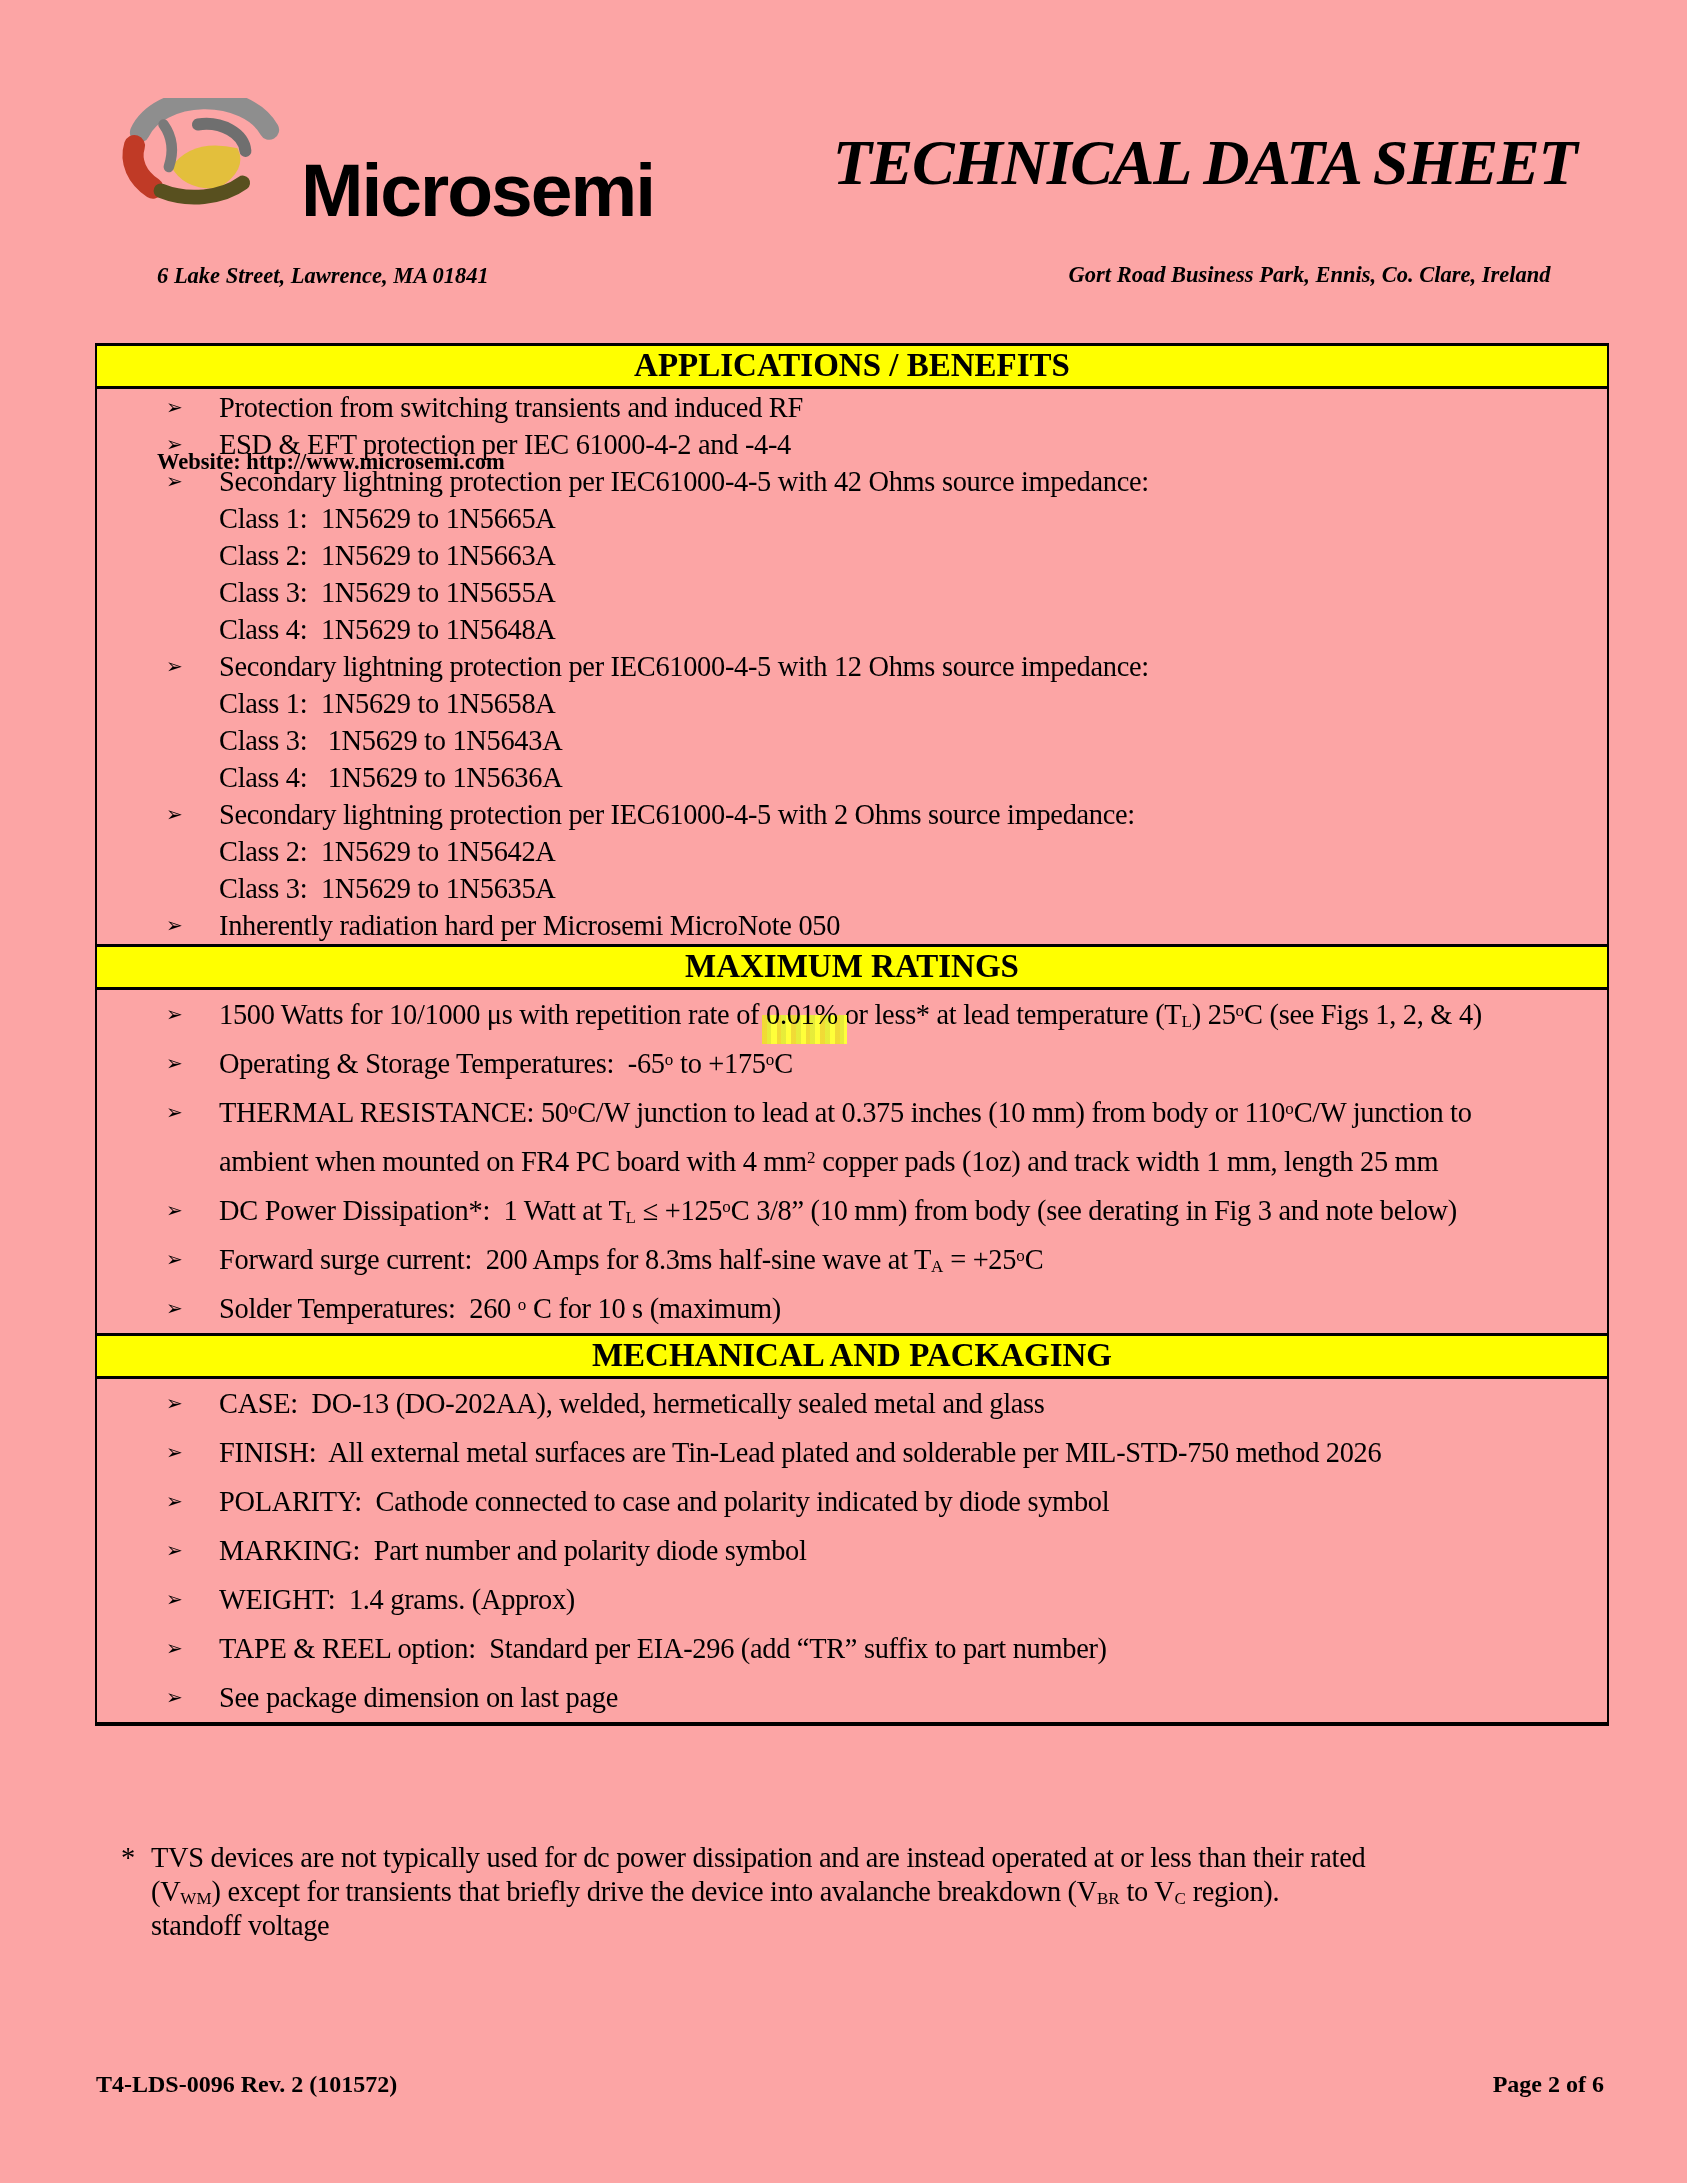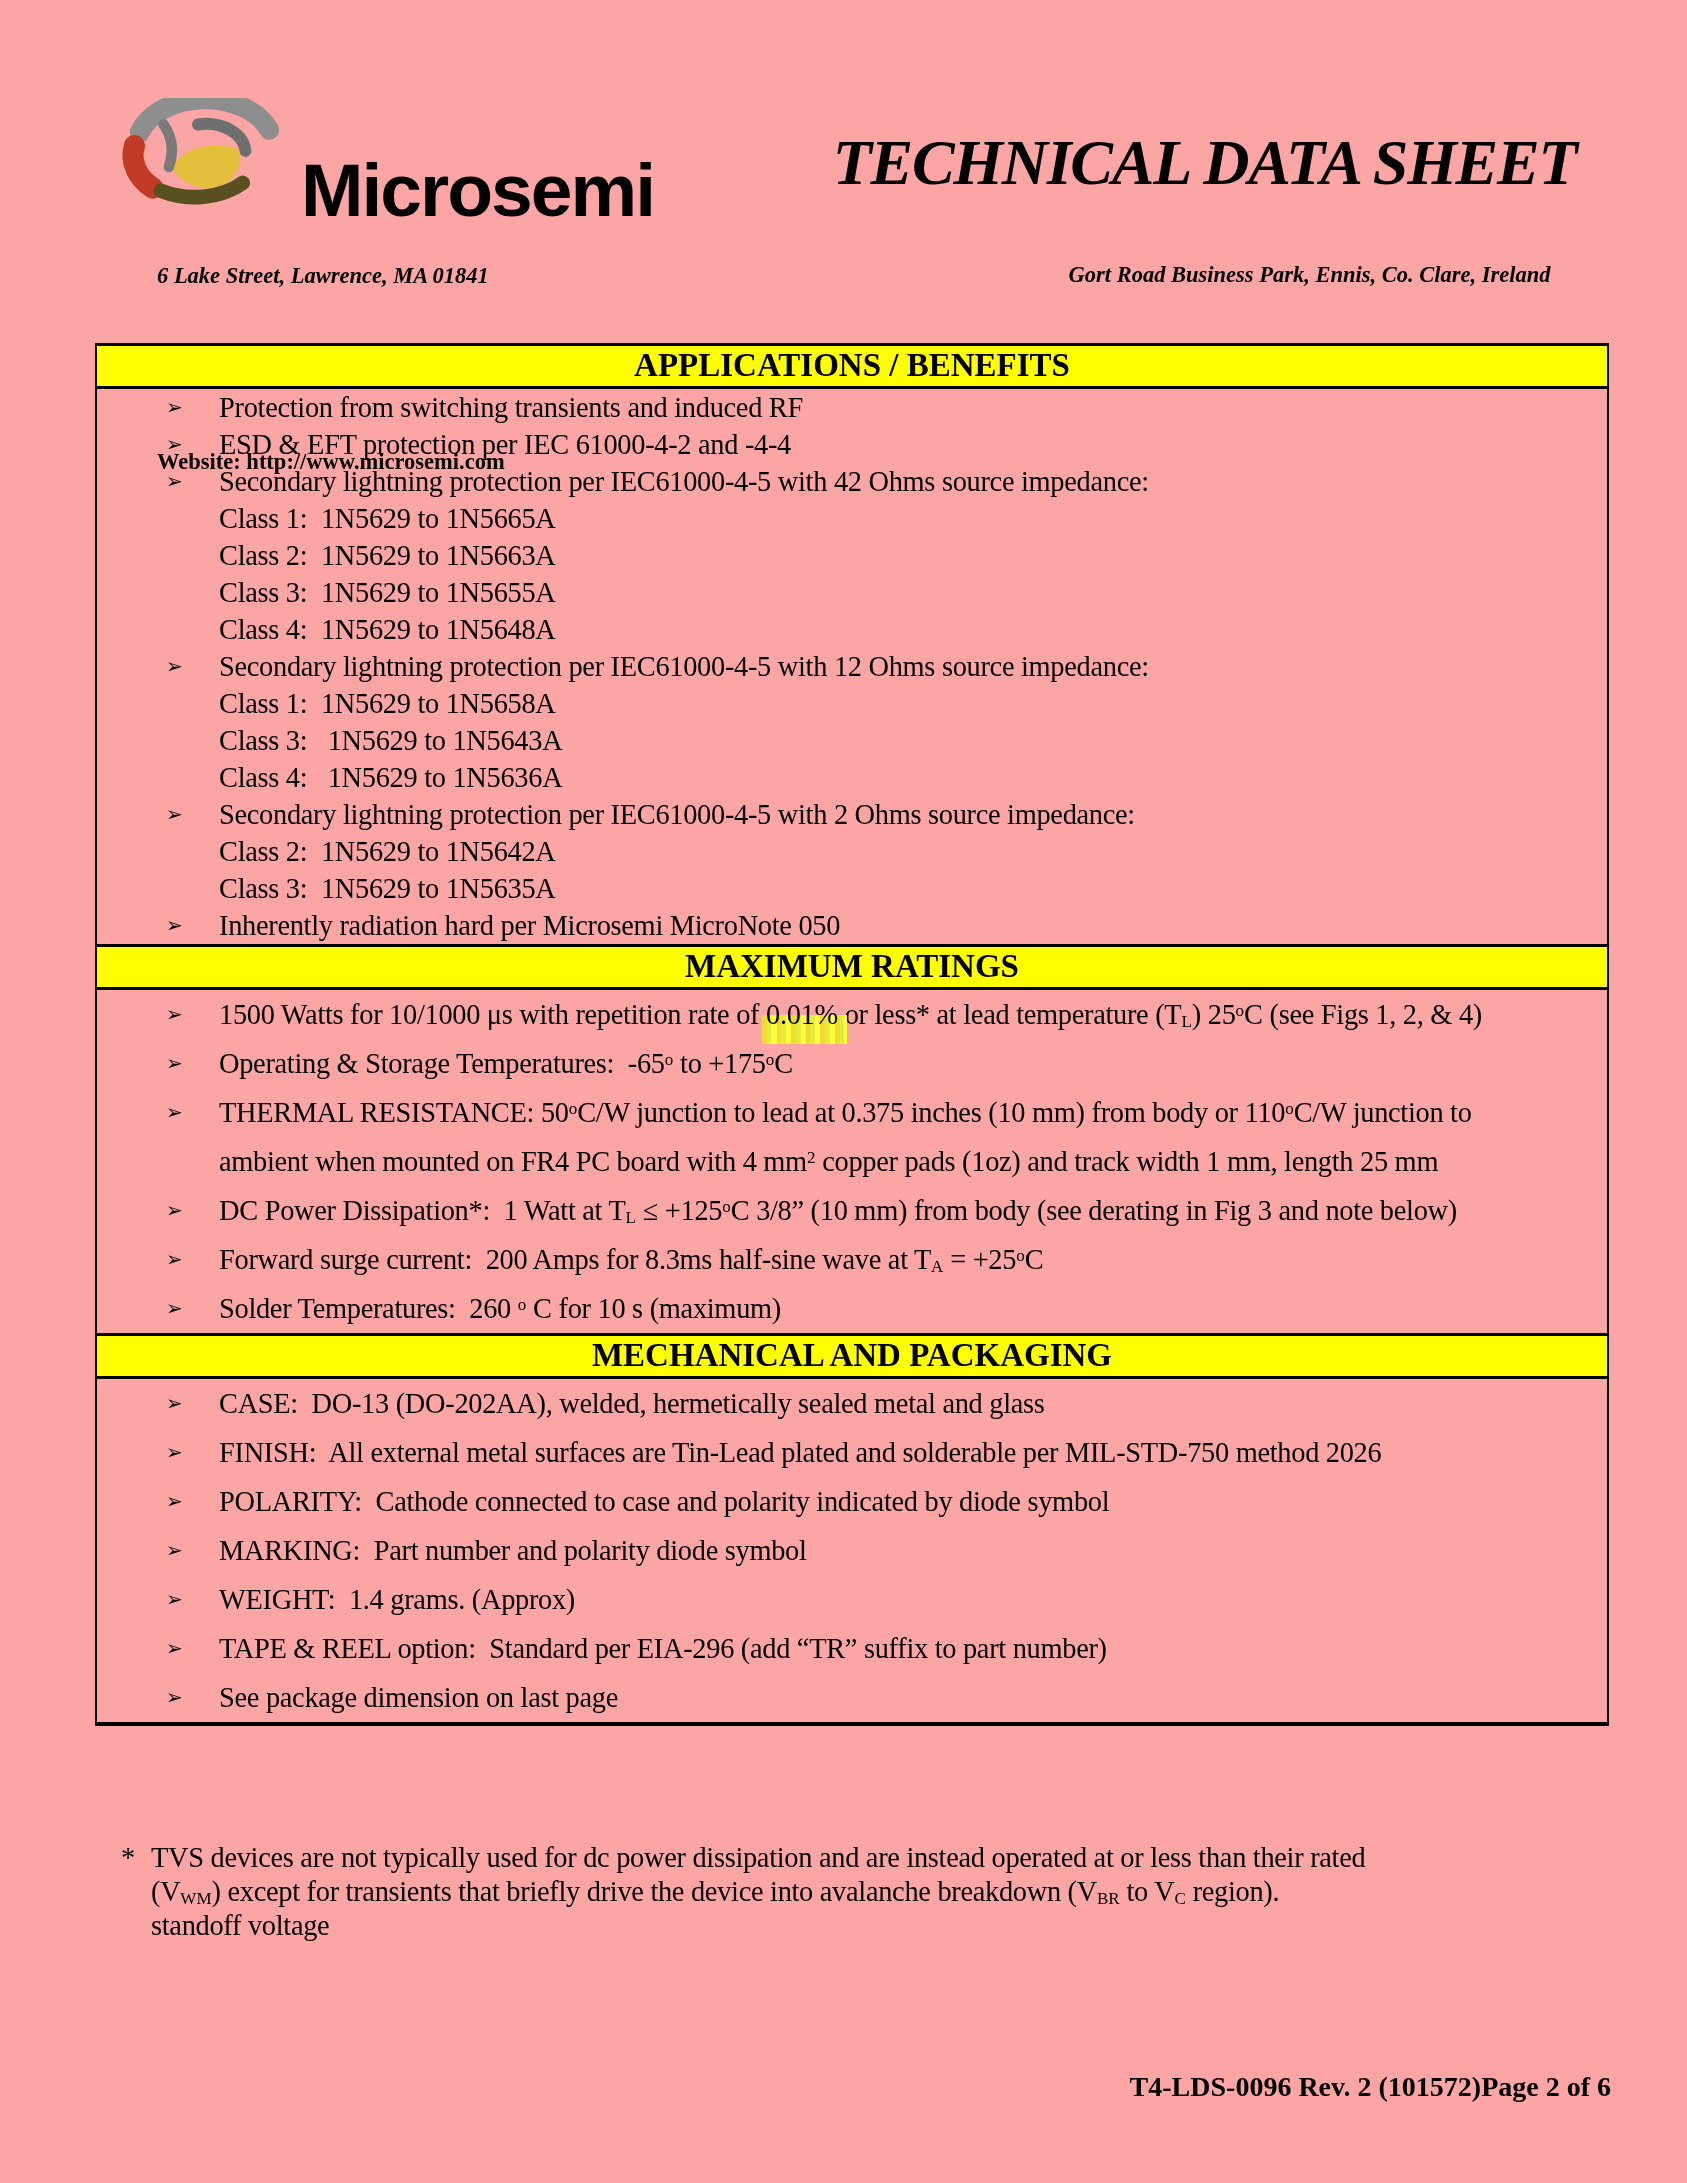--- a/index.html
+++ b/index.html
@@ -47,22 +47,22 @@
              background:var(--hl,#ffff3a);
              background-image:repeating-linear-gradient(90deg,rgba(190,90,40,.22) 0 4.6px,
                               rgba(120,150,60,.18) 4.6px 9.3px,rgba(255,255,58,0) 9.3px 14.6px);}
 
   
   .footnote{position:absolute;left:121px;top:1841px;font-size:28.4px;letter-spacing:-0.3px;}
   .footnote p{margin:0;padding-left:30px;position:relative;height:34px;line-height:34px;white-space:pre;}
   .footnote .star{position:absolute;left:0;top:0;}
 
   
-  .footer{position:absolute;left:103px;top:2071px;width:1508px;display:flex;
-          justify-content:flex-end;font-weight:bold;font-size:28px;}
+  .footer{position:absolute;left:96px;top:2071px;width:1508px;display:flex;
+          justify-content:space-between;font-weight:bold;font-size:24px;}
 </style>
 </head>
 <body>
 
 <div class="page">
 
   <svg class="logo-mark" viewBox="0 0 134 86" preserveAspectRatio="none" aria-hidden="true">
     <path d="M18 26 A 52 36 0 0 1 116 24" fill="none" stroke="#8e8e8e" stroke-width="15" stroke-linecap="round"></path>
     <path d="M62 20 A 30 22 0 0 1 98 40" fill="none" stroke="#6f6f6f" stroke-width="9" stroke-linecap="round"></path>
     <path d="M14 36 A 48 34 0 0 0 28 68" fill="none" stroke="#c03a26" stroke-width="16" stroke-linecap="round"></path>

